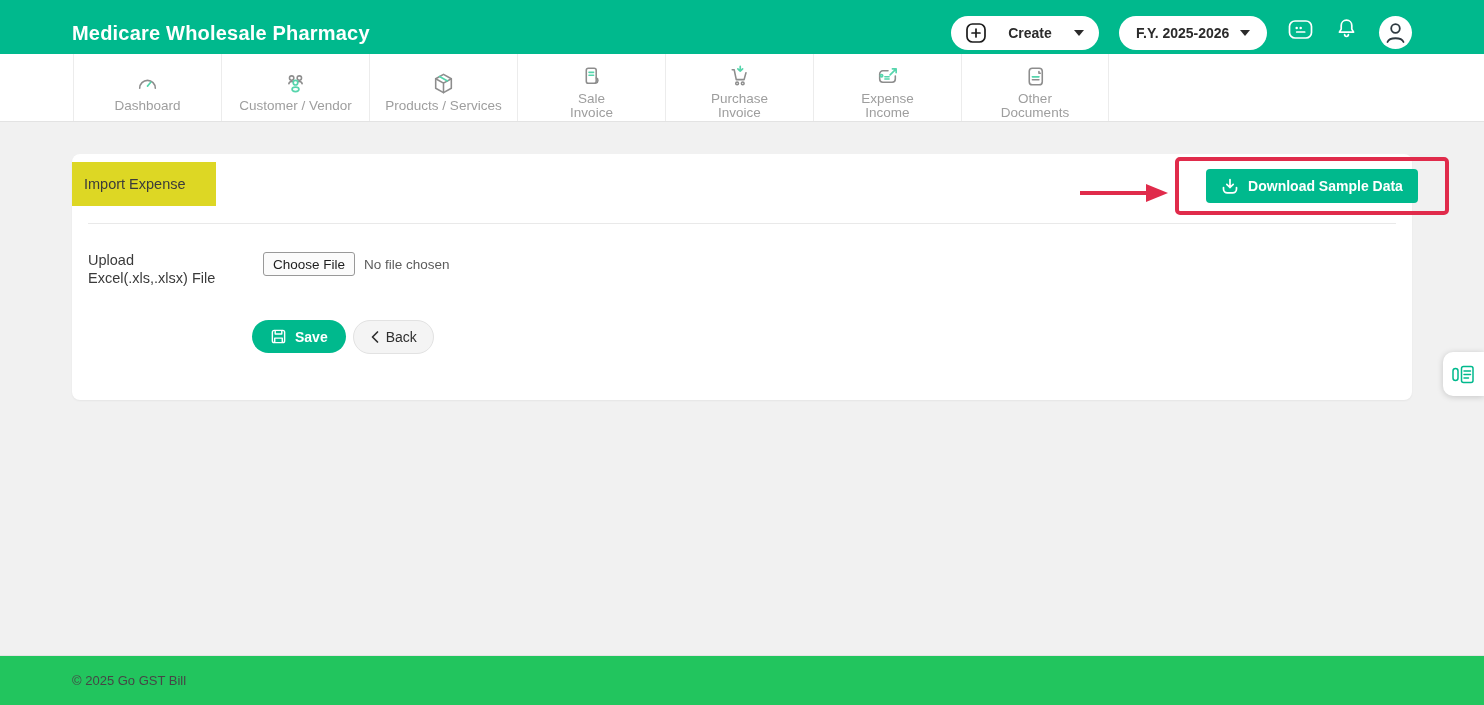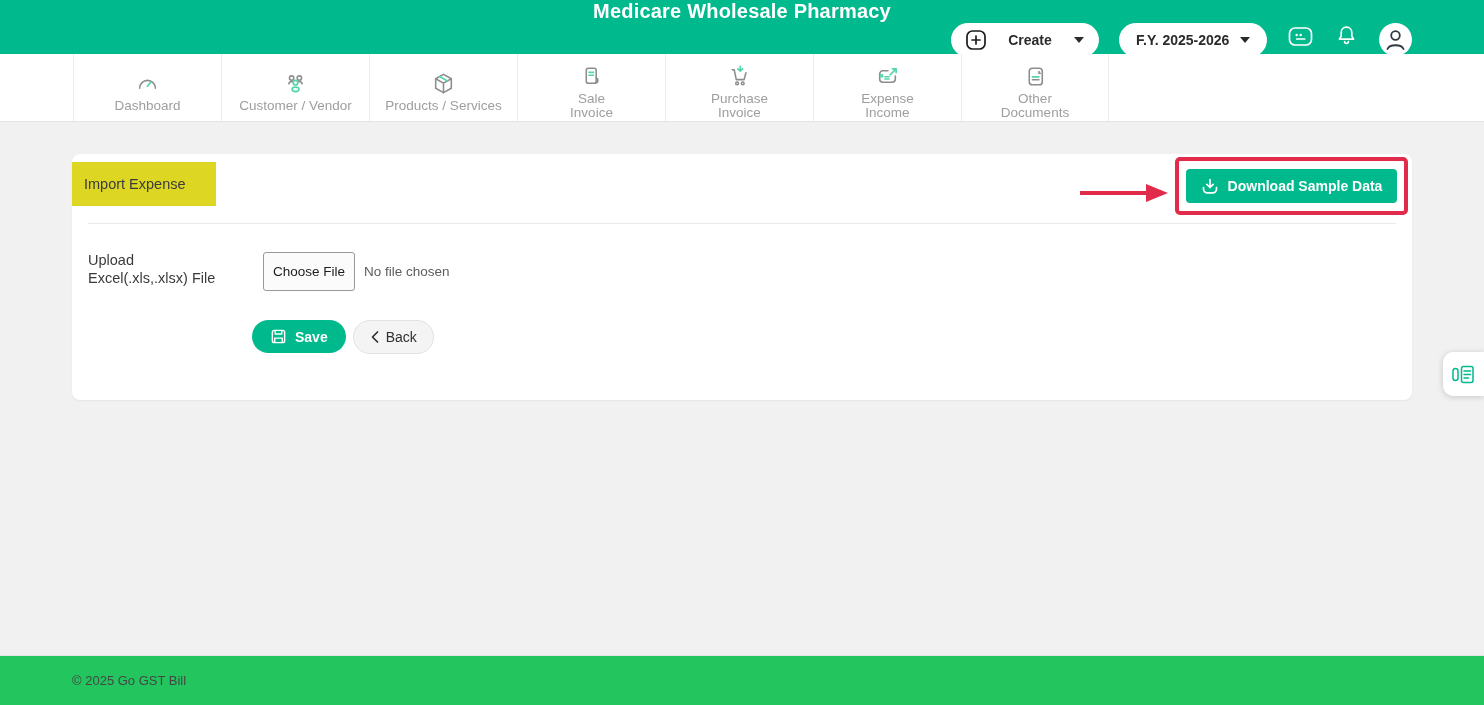--- a/index.html
+++ b/index.html
@@ -2,21 +2,21 @@
 <html><head>
 <meta charset="utf-8">
 <style>
   * { margin:0; padding:0; box-sizing:border-box; }
   html,body { width:1484px; height:705px; }
   body { font-family:"Liberation Sans", sans-serif; background:#f1f1f1; }
   .page { position:relative; width:1484px; height:705px; overflow:hidden; background:#f1f1f1; }
 
   
   .header { position:absolute; top:0; left:0; right:0; height:66px; background:#00b98d;
-            display:flex; align-items:center; padding:0 72px;flex-direction:column; }
+            display:flex; align-items:center; padding:0 72px; }
   .app-title { color:#fff; font-size:20px; font-weight:bold; letter-spacing:.2px; }
   .header-right { margin-left:auto; display:flex; align-items:flex-start; gap:20px; }
   .pill { height:34px; background:#fff; border-radius:18px; display:flex; align-items:center;
           cursor:pointer; color:#2b2b2b; font-size:14px; font-weight:bold; }
   .pill.create { width:148px; justify-content:space-between; padding:0 15px; }
   .pill.fy { width:148px; justify-content:space-between; padding:0 17px; }
   .caret { width:10px; height:6px; }
   .hicon { width:26px; height:26px; display:flex; align-items:center; justify-content:center; cursor:pointer; }
   .avatar { width:33px; height:33px; border-radius:50%; background:#fff; display:flex;
             align-items:center; justify-content:center; cursor:pointer; }
@@ -33,32 +33,32 @@
   .tico .a { stroke:#56d5ac; fill:none; stroke-width:1.6; stroke-linecap:round; stroke-linejoin:round; }
 
   
   .card { position:absolute; left:72px; top:154px; width:1340px; height:246px; background:#fff;
           border-radius:8px; box-shadow:0 1px 2px rgba(0,0,0,.05); }
   .page-title { position:absolute; left:0; top:8px; width:144px; height:44px; background:#ddd724;
                 display:flex; align-items:center; padding-left:12px; font-size:14.5px; color:#3b3b3b;
                 font-weight:500; }
   .divider { position:absolute; top:69px; left:16px; right:16px; border-top:1px solid #e9e9e9; }
 
-  .annotation-box { position:absolute; left:1103px; top:3px; width:233px; height:58px;
+  .annotation-box { position:absolute; left:1103px; top:3px; width:274px; height:58px;
                     border:4px solid #e02b4b; border-radius:5px; display:flex; align-items:center;
                     justify-content:center; }
   .download-btn { height:34px; background:#00b98d; border:none; border-radius:4px; color:#fff;
                   font-weight:bold; font-size:14px; display:flex; align-items:center; gap:9px;
                   padding:0 15px; cursor:pointer; font-family:inherit; }
   .annotation-arrow { position:absolute; left:1006px; top:28px; }
 
   .upload-label { position:absolute; left:16px; top:97px; font-size:14.5px; color:#3a3a3a;
                   white-space:pre-line; line-height:18px; }
   .file-row { position:absolute; left:191px; top:98px; display:flex; align-items:center; gap:9px; }
-  .choose-file { height:39px; padding:0 9px; background:#fbfbfb; border:1px solid #999;
+  .choose-file { height:24px; padding:0 9px; background:#fbfbfb; border:1px solid #999;
                  border-radius:3px; font-size:13.5px; color:#1d1d1d; cursor:pointer; font-family:inherit; }
   .no-file { font-size:13.5px; color:#5c5c5c; }
 
   .btn-row { position:absolute; left:180px; top:166px; display:flex; gap:7px; }
   .save-btn { height:33px; background:#00b98d; border:none; border-radius:17px; color:#fff;
               font-weight:bold; font-size:14px; display:flex; align-items:center; gap:8px;
               padding:0 18px; cursor:pointer; font-family:inherit; }
   .back-btn { height:33px; background:#f4f4f4; border:1px solid #e2e2e2; border-radius:17px;
               color:#2f2f2f; font-size:14px; display:flex; align-items:center; gap:7px;
               padding:16px 16px; cursor:pointer; font-family:inherit; }

